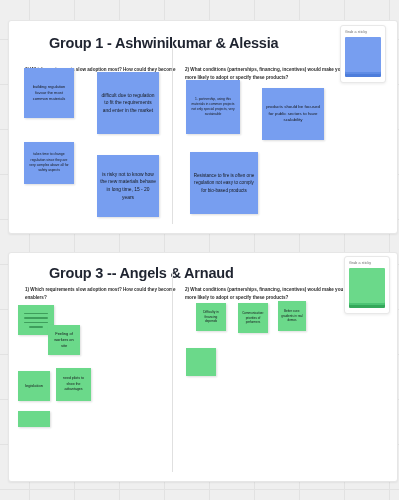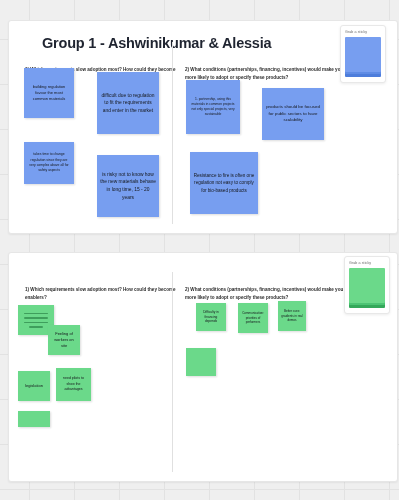--- a/index.html
+++ b/index.html
@@ -29,21 +29,21 @@
     border: 1px solid #e6e6e6;
     border-radius: 3px;
     box-shadow: 0 1px 2px rgba(0,0,0,0.06);
     overflow: hidden;
   }
   #frame-group1 { left: 8px;  top: 20px;  width: 388px; height: 212px; }
   #frame-group3 { left: 8px;  top: 252px; width: 388px; height: 228px; }
 
   .frame-title {
     position: absolute;
-    left: 33px; top: 14px;
+    left: 40px; top: 14px;
     font-size: 14.5px;
     font-weight: bold;
     color: #1f2430;
     letter-spacing: -0.2px;
     white-space: nowrap;
   }
   #frame-group3 .frame-title { top: 12px; }
 
   
   .prompt {
@@ -171,20 +171,21 @@
 
   <div class="sticky blue" style="left:262px; top:88px; width:62px; height:52px; font-size:4.4px;">
     <span>products should be focused for public sectors to have scalability</span>
   </div>
 
   <div class="sticky blue" style="left:190px; top:152px; width:68px; height:62px; font-size:4.6px;">
     <span>Resistance to fire is often one regulation not easy to comply for bio-based products</span>
   </div>
 
   <div class="frame" id="frame-group3">
+    <div class="frame-title">Group 3 -- Angels &amp; Arnaud</div>
 
     <div class="prompt prompt-left" style="top:33px;">1) Which requirements slow adoption most? How could they become enablers?</div>
     <div class="prompt prompt-right" style="top:33px;">2) What conditions (partnerships, financing, incentives) would make you more likely to adopt or specify these products?</div>
   </div>
   <div class="divider" id="divider-3"></div>
 
   <div class="dispenser" style="left:344px; top:256px;">
     <div class="dispenser-label">Grab a sticky</div>
     <div class="dispenser-stack">
       <div class="sheet" style="bottom:0; height:5px; background:#34a85a;"></div>

